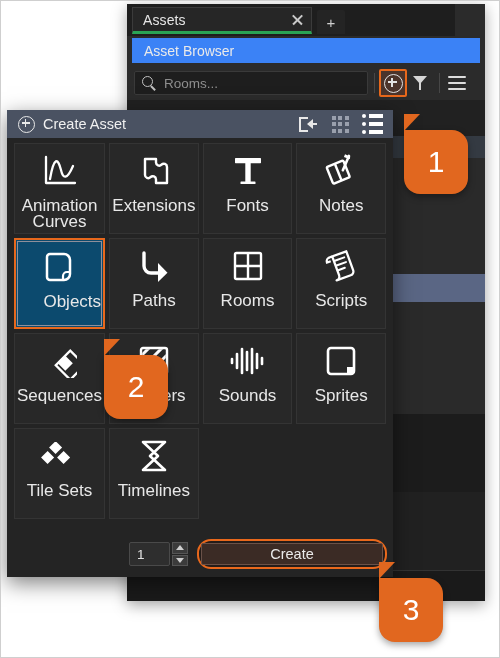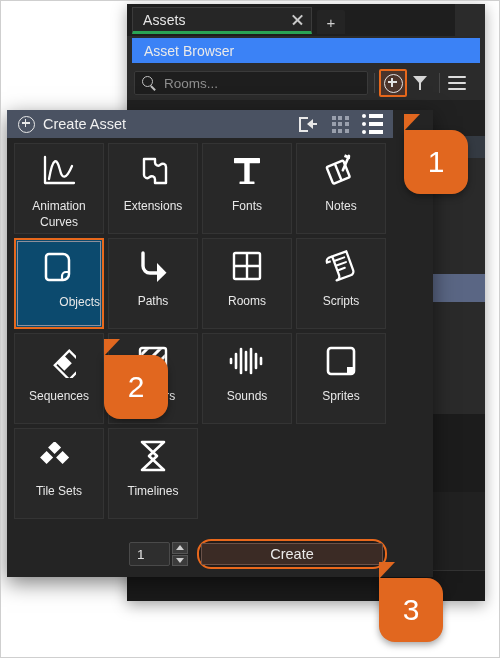--- a/index.html
+++ b/index.html
@@ -117,21 +117,20 @@
     position:absolute;left:0;bottom:0;width:358px;height:30px;background:#1a1a1a;
     border-top:1px solid #333;
   }
 
   
   .dialog{
     position:absolute;left:7px;top:110px;width:386px;height:467px;
     background:#242424;
     box-shadow:0 6px 20px rgba(0,0,0,.5);
     overflow:hidden;
-    padding-left:40px;
   }
   .dlg-title{
     position:absolute;left:0;top:0;width:386px;height:28px;
     background:#4a5262;display:flex;align-items:center;
   }
   .dlg-plus{
     width:15px;height:15px;border:1.5px solid #e9e9e9;border-radius:50%;
     position:relative;margin-left:11px;flex:0 0 auto;
   }
   .dlg-plus:before,.dlg-plus:after{content:"";position:absolute;background:#e9e9e9;}
@@ -171,21 +170,21 @@
     position:relative;
   }
   .cell.selected{
     background:#0c4a6e;border:2px solid #e8681c;outline:1px solid #8f8f9a;outline-offset:-4px;align-items:flex-end;
   }
   .cell .glyph{
     height:54px;display:flex;align-items:center;justify-content:center;width:100%;
     color:#ffffff;
   }
   .cell .lbl{
-    color:#e8e8e8;font-size:12px;text-align:center;line-height:16px;
+    color:#e8e8e8;font-size:17px;text-align:center;line-height:16px;
     padding:0 2px;
   }
   .cell.empty{background:transparent;border:none;}
 
   
   svg{display:block;}
 
   .footer{
     position:absolute;left:0;bottom:0;width:386px;height:46px;background:#242424;
     display:flex;align-items:center;

